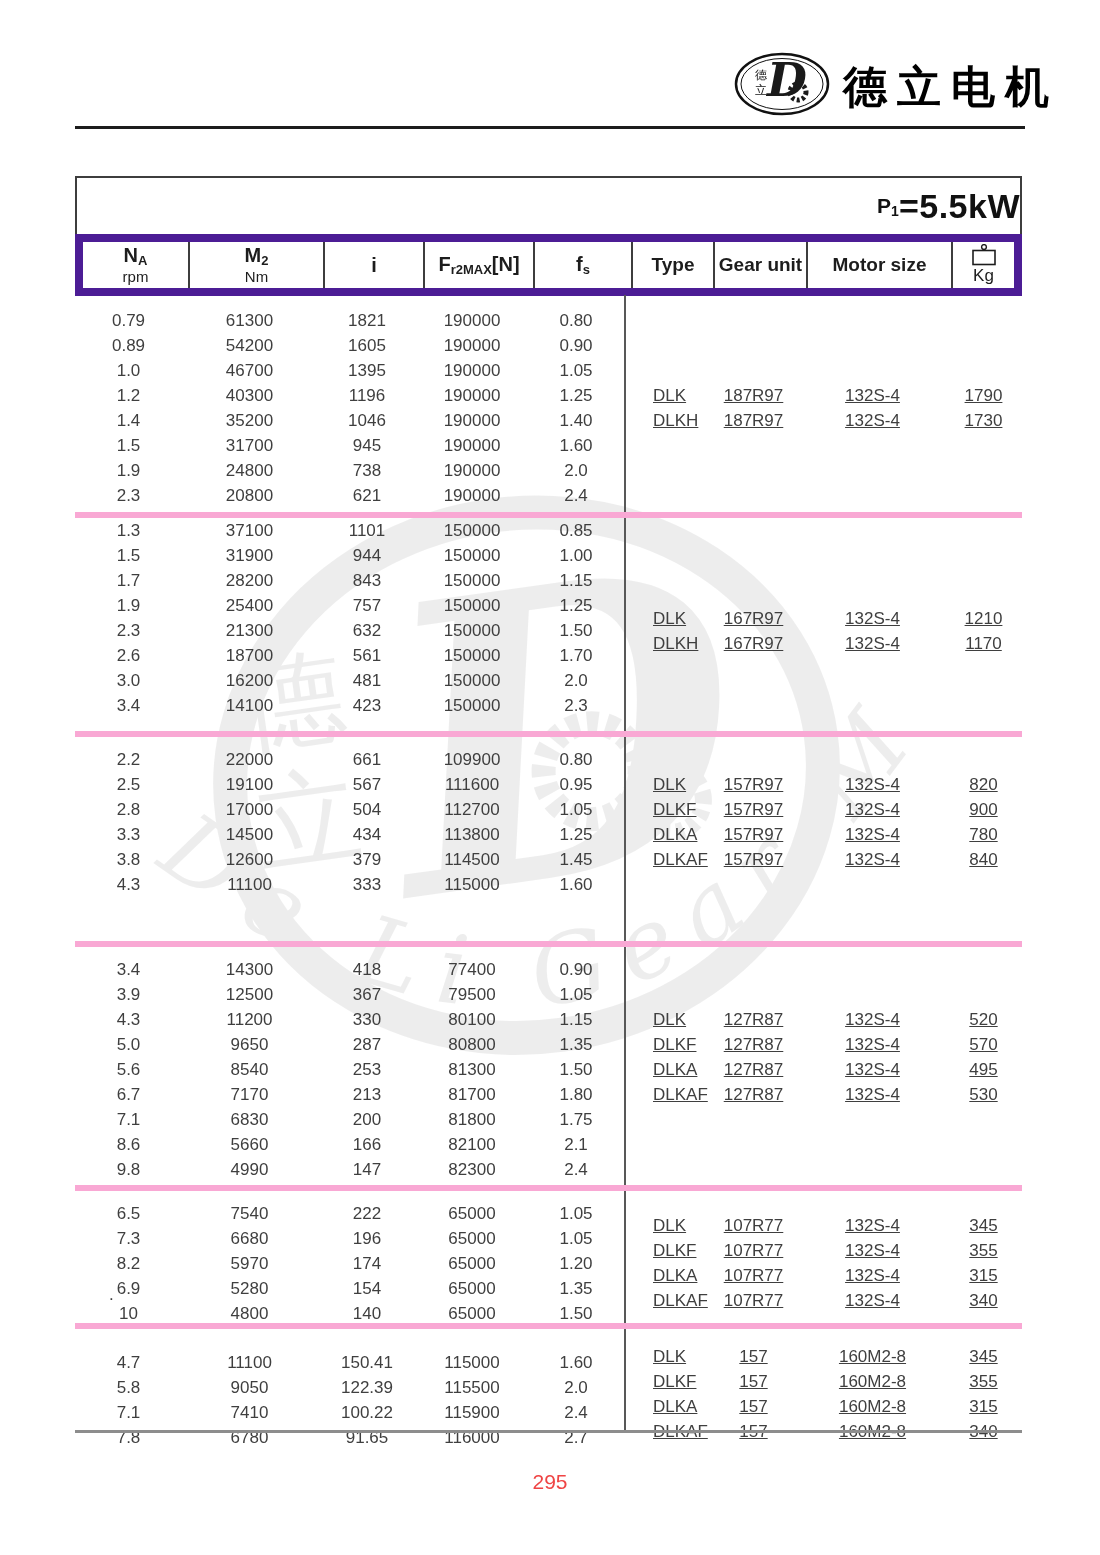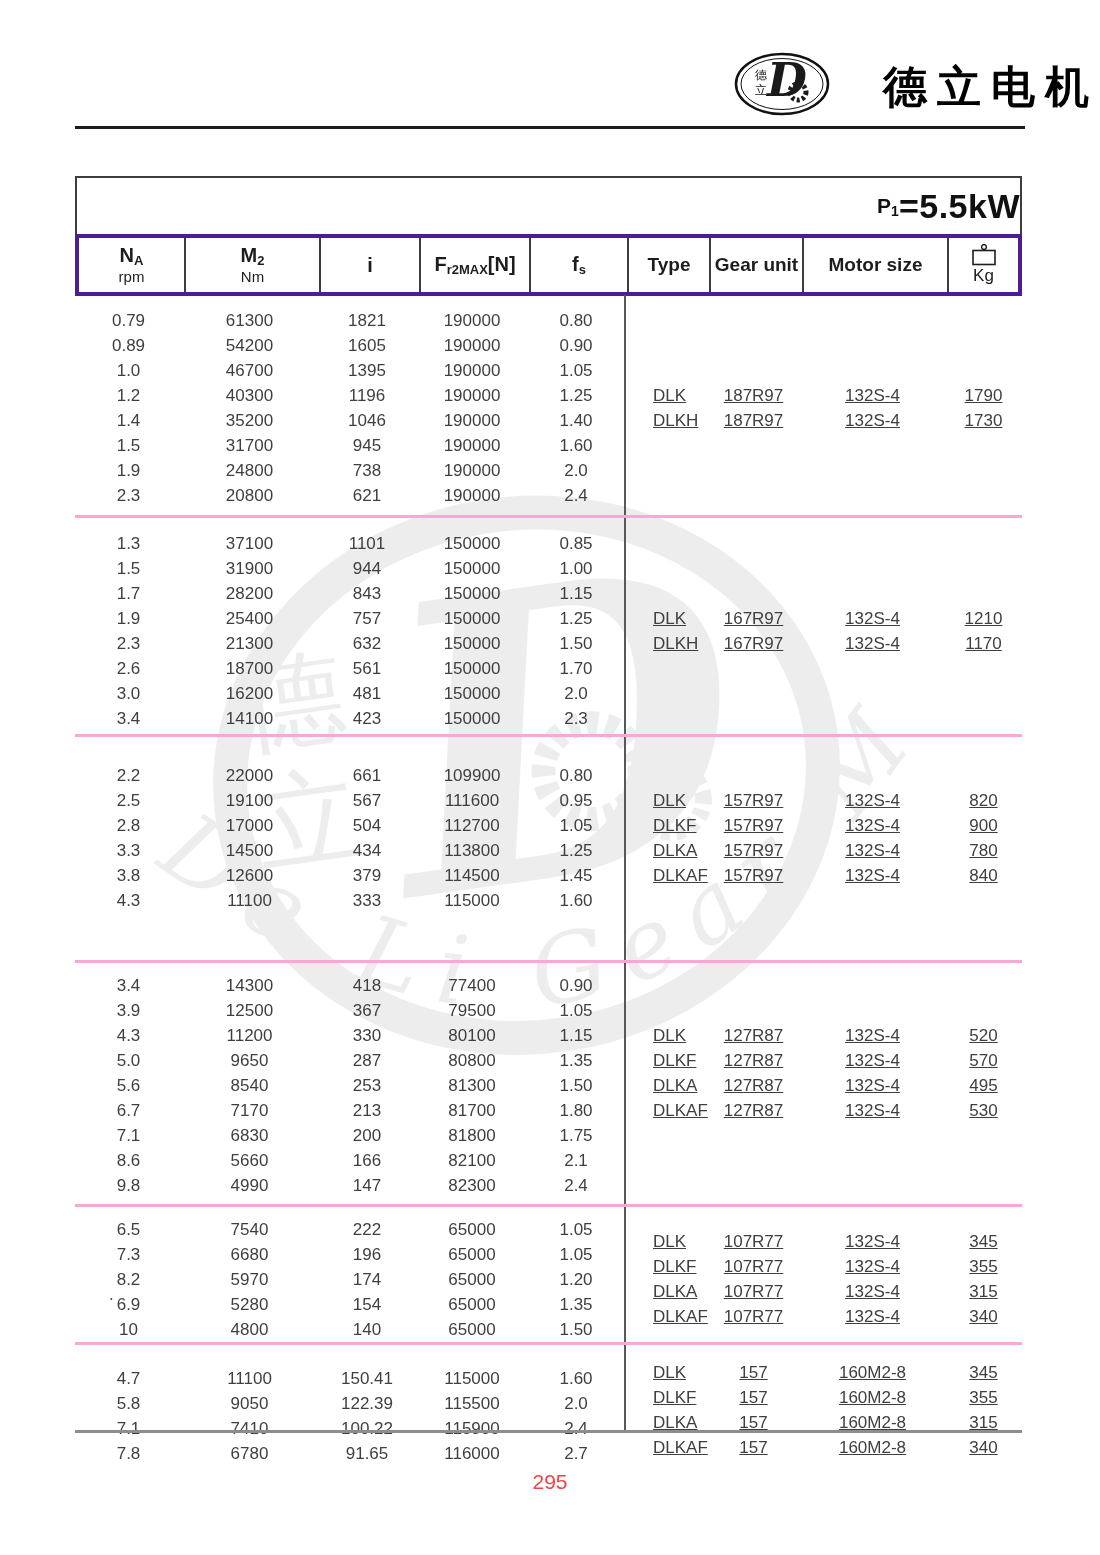--- a/index.html
+++ b/index.html
@@ -7,47 +7,47 @@
   .page { position:relative; width:1100px; height:1555px; background:#fff; overflow:hidden; }
 
   
   .watermark { position:absolute; left:0; top:0; z-index:0; }
 
   .content { position:absolute; left:0; top:0; width:1100px; height:1555px; z-index:1; }
 
   
   .logo-svg { position:absolute; left:733px; top:48px; }
   .brand-name { position:absolute; left:843px; top:58px; font-family:"DejaVu Serif", serif;
-                font-size:44px; font-weight:bold; letter-spacing:10px; color:#000; white-space:nowrap;margin-left:40px; }
+                font-size:44px; font-weight:bold; letter-spacing:10px; color:#000; white-space:nowrap; }
   .top-rule { position:absolute; left:75px; top:126px; width:950px; height:3px; background:#1c1c1c; }
 
   
   .title-box { position:absolute; left:75px; top:176px; width:947px; height:60px;
                border:2px solid #3d3d3d; display:flex; align-items:center; justify-content:flex-end; color:#111; }
   .title-p { font-size:21px; font-weight:bold; }
   .title-p .subs { font-size:14px; vertical-align:-3px; }
   .title-val { font-size:34px; font-weight:bold; letter-spacing:0.5px; }
 
   
   .col-header { position:absolute; left:75px; top:234px; width:947px; height:62px;
-                border:4px solid #4c1d95; display:grid;
+                border:8px solid #4c1d95; display:grid;
                 grid-template-columns:107px 135px 100px 110px 98px 82px 93px 145px 1fr; }
   .col-header .hcell { border-right:2px solid #3d3d3d; display:flex; flex-direction:column;
                        align-items:center; justify-content:center; color:#1d1d1d; line-height:1.1; }
   .col-header .hcell:last-child { border-right:none; }
   .hmain { font-size:20px; font-weight:bold; }
   .hmain .subs { font-size:13px; vertical-align:-3px; font-weight:bold; }
   .hunit { font-size:15px; font-weight:normal; margin-top:1px; }
   .hlabel { font-size:19px; font-weight:bold; }
   .kg-label { font-size:17px; font-weight:normal; margin-top:1px;text-align:right; }
 
   
   .table-body { position:absolute; left:75px; top:295px; width:947px; height:1137px; }
   .vline { position:absolute; left:549px; top:0; width:2px; height:1137px; background:#585858; }
-  .block { position:relative; width:947px; border-bottom:3px solid #f9a8d4; }
+  .block { position:relative; width:947px; border-bottom:6px solid #f9a8d4; }
   .block.last { border-bottom:none; }
   .lrows { position:relative; }
   .lrow { display:grid; grid-template-columns:107px 135px 100px 110px 98px; height:25px; }
   .lrow .cell { display:flex; align-items:center; justify-content:center; font-size:17px; }
   .trows { position:absolute; left:550px; width:397px; }
   .trow { display:grid; grid-template-columns:82px 93px 145px 77px; height:25px;text-decoration:underline; }
   .trow .tcell { display:flex; align-items:center; justify-content:center; font-size:17px; }
   .trow .t0 { justify-content:flex-start; padding-left:28px; }
   .bottom-rule { position:absolute; left:0; top:1135px; width:947px; height:3px; background:#8d8d8d; }
   .stray-dot { position:absolute; left:34px; top:990px; font-size:17px; color:#3f3f3f; }
@@ -207,21 +207,21 @@
             </div>
             <div class="trow">
               <div class="tcell t0">DLKH</div>
               <div class="tcell t1">187R97</div>
               <div class="tcell t2">132S-4</div>
               <div class="tcell t3">1730</div>
             </div>
           </div>
         </div>
         <div class="block" style="height: 219px;">
-          <div class="lrows" style="padding-top: 13px;">
+          <div class="lrows" style="">
             <div class="lrow">
               <div class="cell c0">1.3</div>
               <div class="cell c1">37100</div>
               <div class="cell c2">1101</div>
               <div class="cell c3">150000</div>
               <div class="cell c4">0.85</div>
             </div>
             <div class="lrow">
               <div class="cell c0">1.5</div>
               <div class="cell c1">31900</div>
@@ -280,21 +280,21 @@
               <div class="tcell t3">1210</div>
             </div>
             <div class="trow">
               <div class="tcell t0">DLKH</div>
               <div class="tcell t1">167R97</div>
               <div class="tcell t2">132S-4</div>
               <div class="tcell t3">1170</div>
             </div>
           </div>
         </div>
-        <div class="block" style="height: 210px; margin-top: 16px;">
+        <div class="block" style="height: 210px;">
           <div class="lrows" style="padding-top: 10px;">
             <div class="lrow">
               <div class="cell c0">2.2</div>
               <div class="cell c1">22000</div>
               <div class="cell c2">661</div>
               <div class="cell c3">109900</div>
               <div class="cell c4">0.80</div>
             </div>
             <div class="lrow">
               <div class="cell c0">2.5</div>

